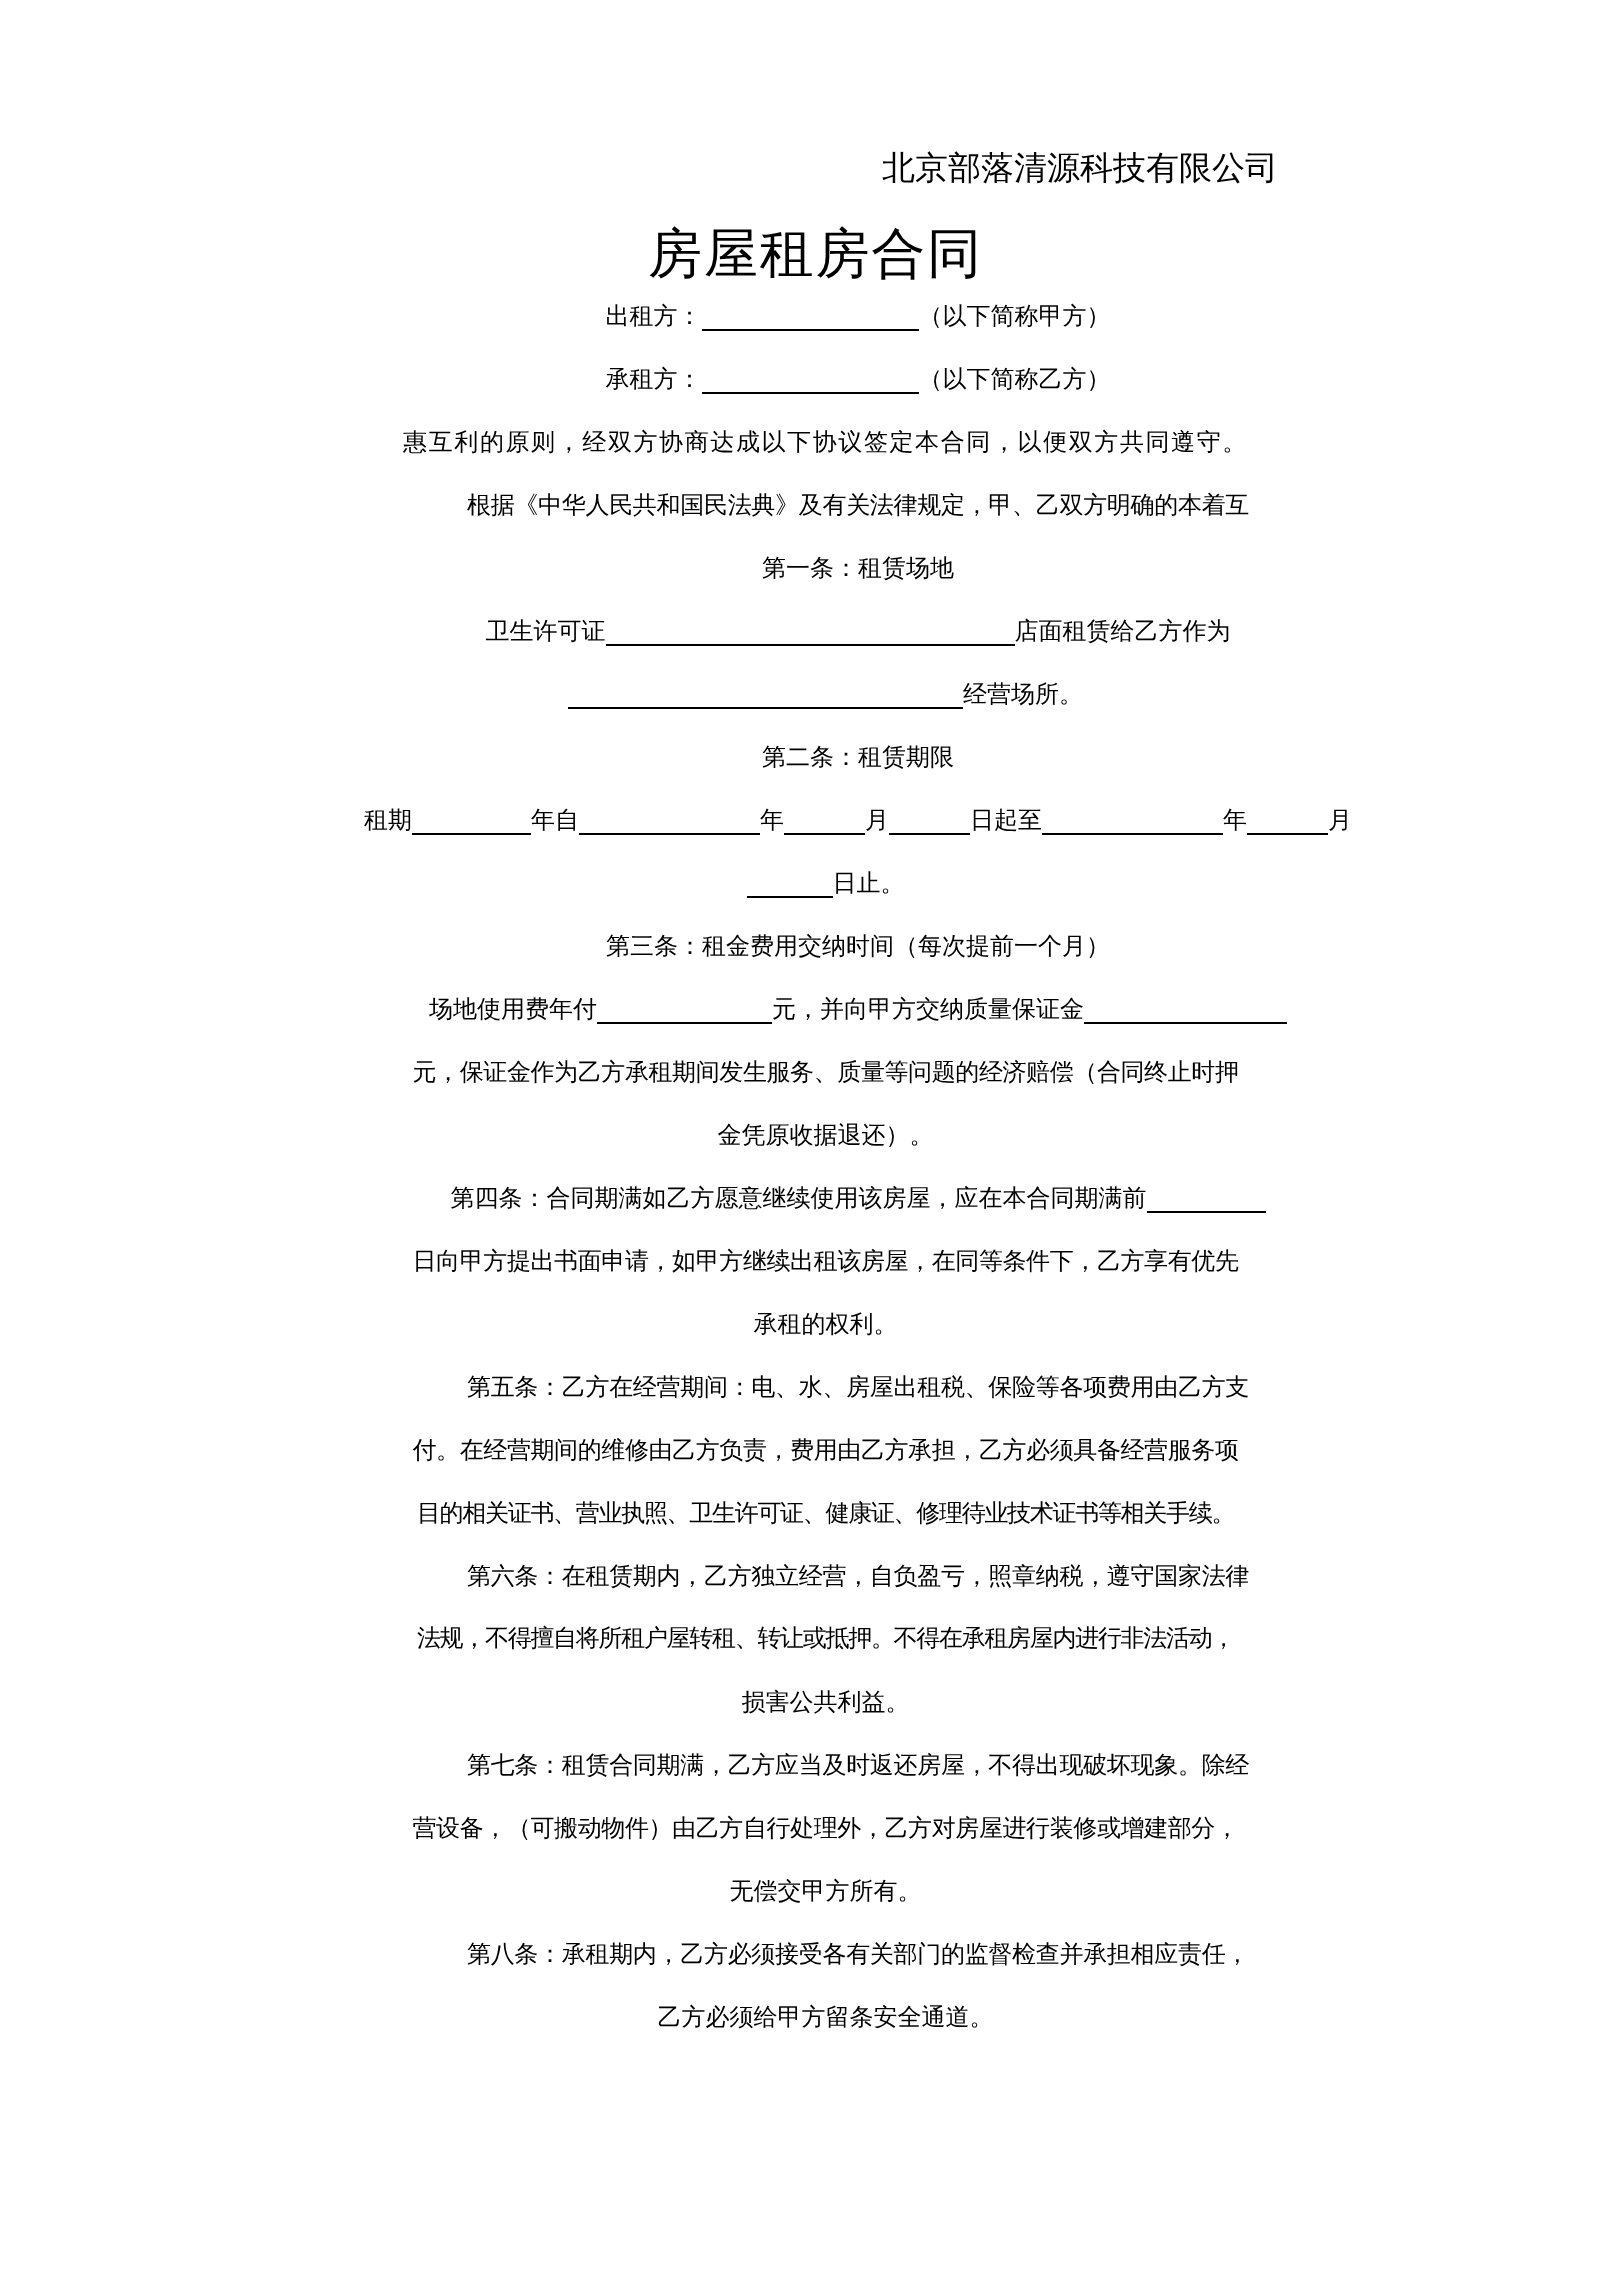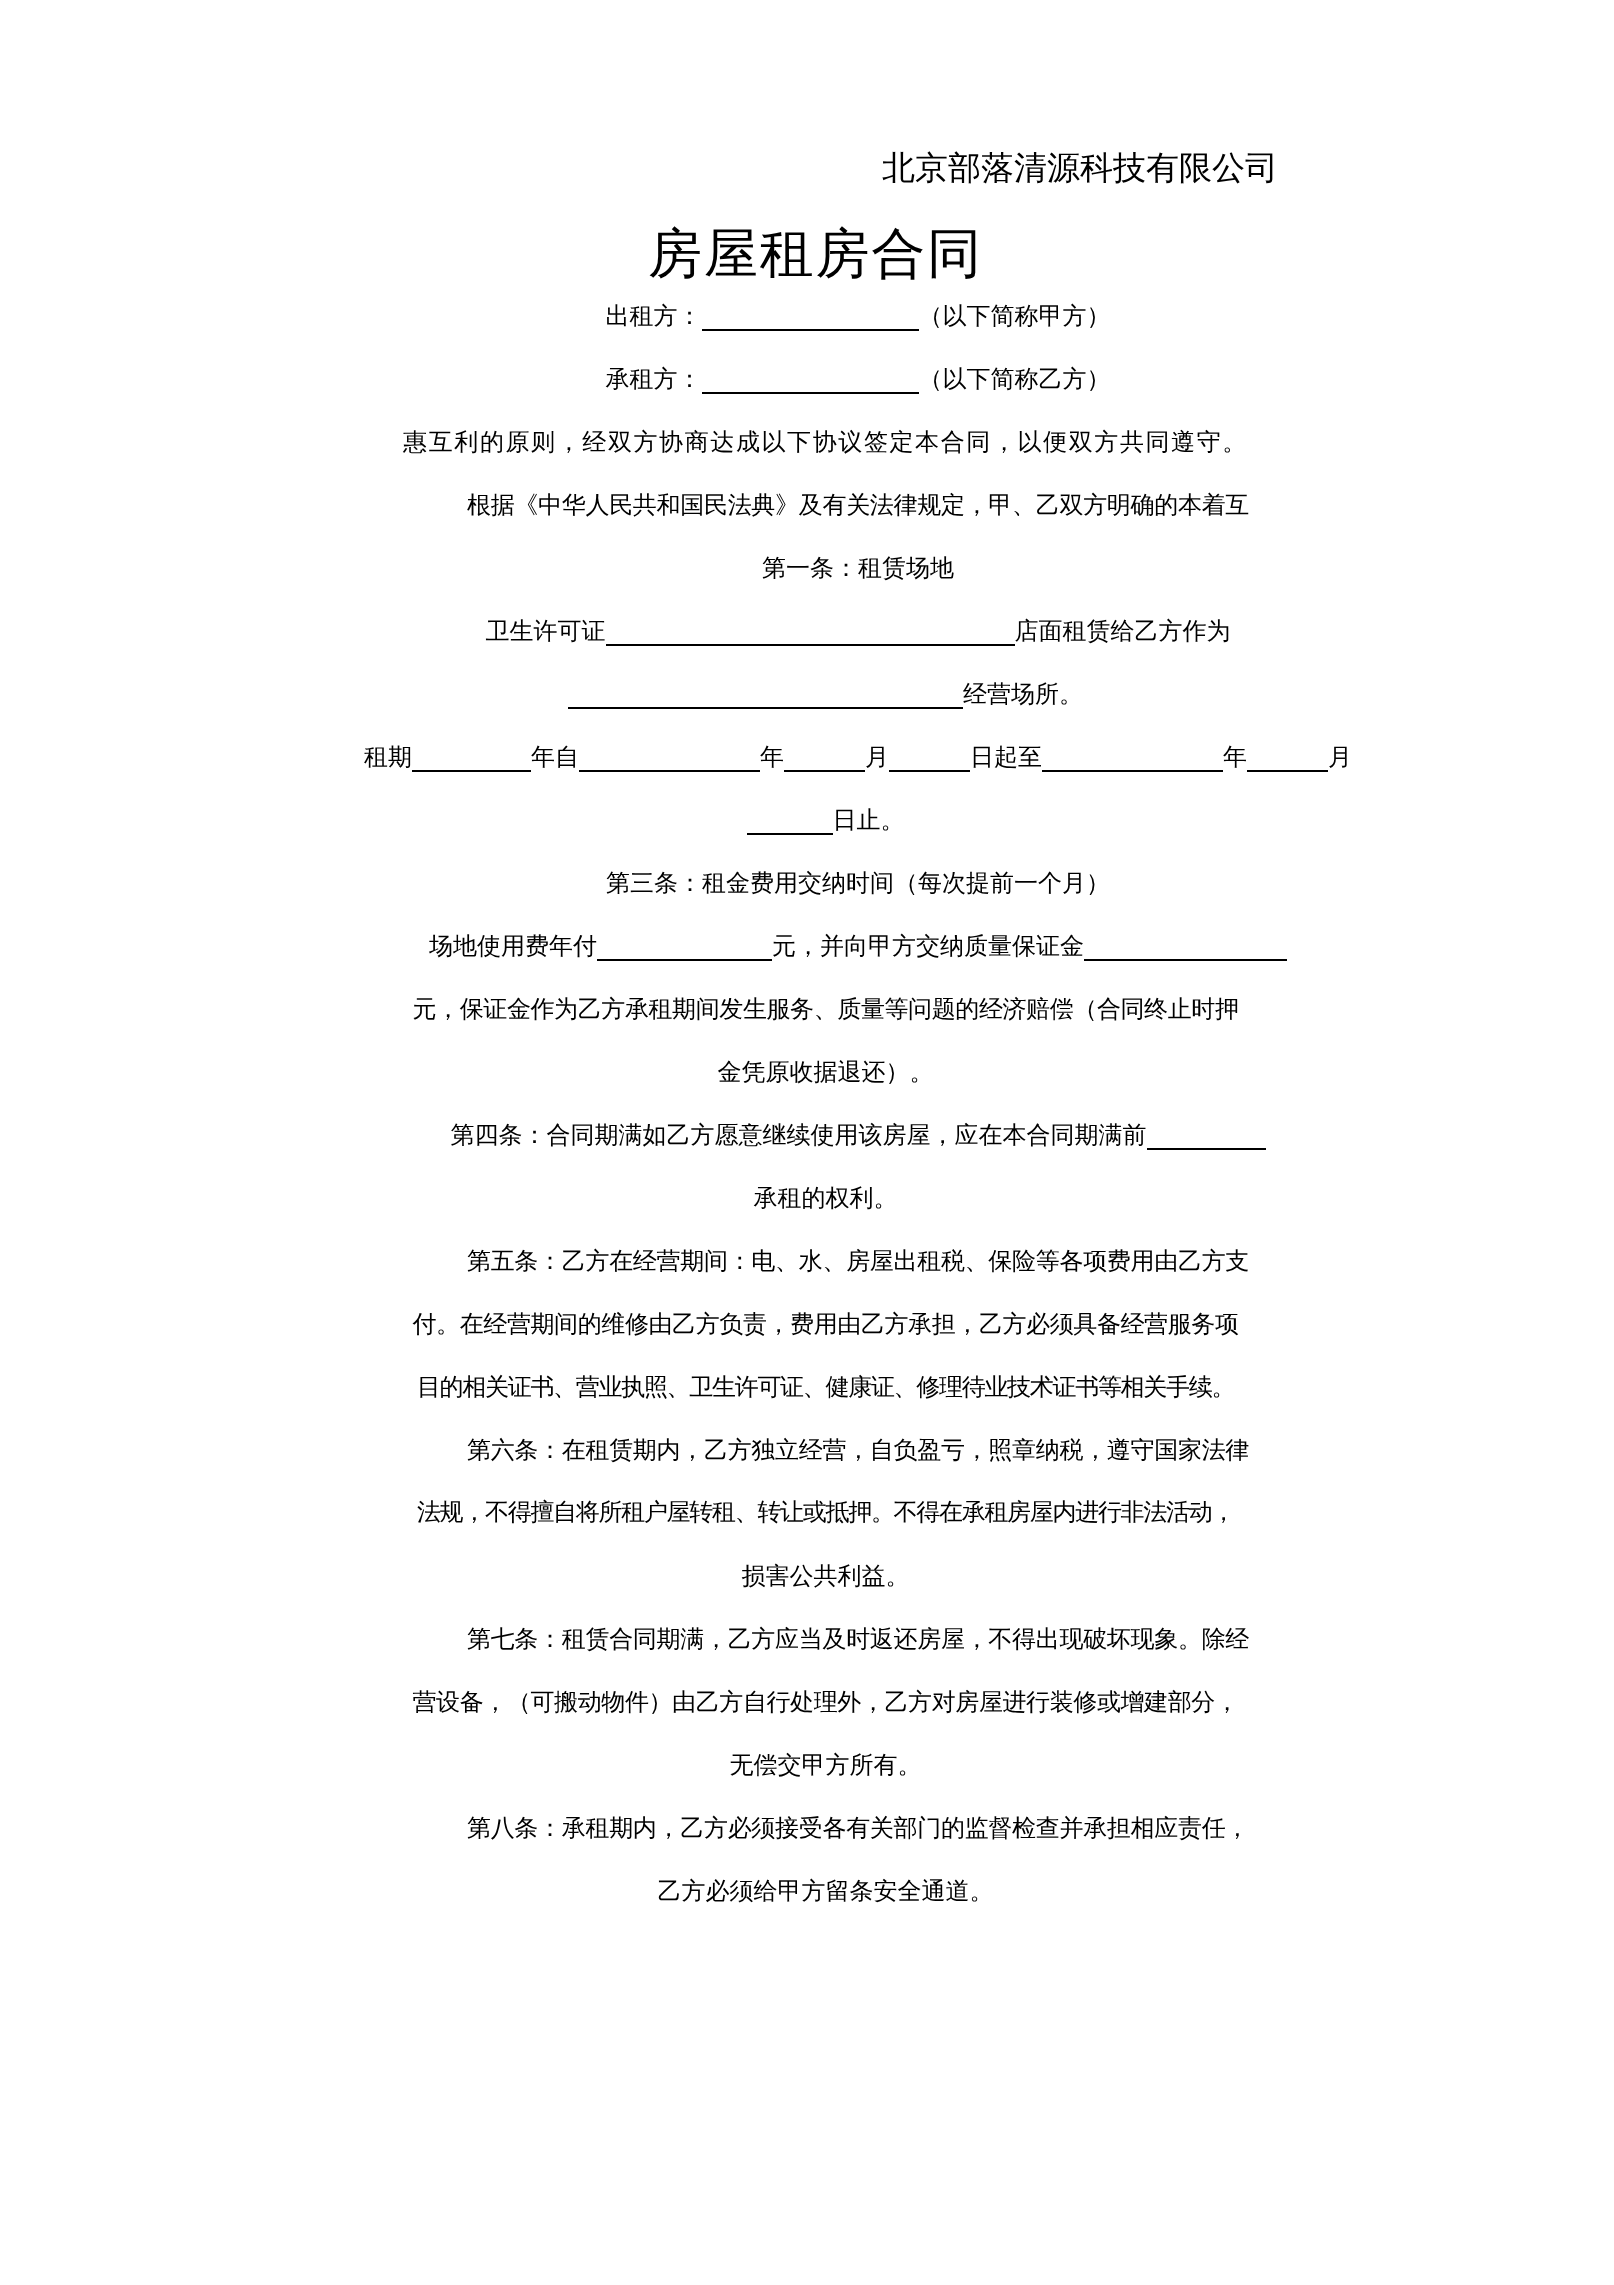--- a/index.html
+++ b/index.html
@@ -70,27 +70,29 @@
   <div class="company-header">北京部落清源科技有限公司</div>
   <h1 class="doc-title">房屋租房合同</h1>
   <div class="contract-body" id="contract-body">
       <div class="line indent"><span class="seg">出租方：</span><span class="blank" style="width: 217px;"></span><span class="seg">（以下简称甲方）</span></div>
       <div class="line indent"><span class="seg">承租方：</span><span class="blank" style="width: 217px;"></span><span class="seg">（以下简称乙方）</span></div>
       <div class="line" style="letter-spacing: 1.6px;"><span class="seg">惠互利的原则，经双方协商达成以下协议签定本合同，以便双方共同遵守。</span></div>
       <div class="line indent" style="letter-spacing: -0.3px;"><span class="seg">根据《中华人民共和国民法典》及有关法律规定，甲、乙双方明确的本着互</span></div>
       <div class="line indent"><span class="seg">第一条：租赁场地</span></div>
       <div class="line indent"><span class="seg">卫生许可证</span><span class="blank" style="width: 409px;"></span><span class="seg">店面租赁给乙方作为</span></div>
       <div class="line"><span class="blank" style="width: 395px;"></span><span class="seg">经营场所。</span></div>
+      <div class="line indent"><span class="seg">第二条：租赁期限</span></div>
       <div class="line indent"><span class="seg">租期</span><span class="blank" style="width: 119px;"></span><span class="seg">年自</span><span class="blank" style="width: 181px;"></span><span class="seg">年</span><span class="blank" style="width: 81px;"></span><span class="seg">月</span><span class="blank" style="width: 81px;"></span><span class="seg">日起至</span><span class="blank" style="width: 181px;"></span><span class="seg">年</span><span class="blank" style="width: 81px;"></span><span class="seg">月</span></div>
       <div class="line"><span class="blank" style="width: 86px;"></span><span class="seg">日止。</span></div>
       <div class="line indent"><span class="seg">第三条：租金费用交纳时间（每次提前一个月）</span></div>
       <div class="line indent"><span class="seg">场地使用费年付</span><span class="blank" style="width: 175px;"></span><span class="seg">元，并向甲方交纳质量保证金</span><span class="blank" style="width: 203px;"></span></div>
       <div class="line" style="letter-spacing: -0.4px;"><span class="seg">元，保证金作为乙方承租期间发生服务、质量等问题的经济赔偿（合同终止时押</span></div>
       <div class="line"><span class="seg">金凭原收据退还）。</span></div>
       <div class="line indent"><span class="seg">第四条：合同期满如乙方愿意继续使用该房屋，应在本合同期满前</span><span class="blank" style="width: 119px;"></span></div>
+      <div class="line" style="letter-spacing: -0.4px;"><span class="seg">日向甲方提出书面申请，如甲方继续出租该房屋，在同等条件下，乙方享有优先</span></div>
       <div class="line"><span class="seg">承租的权利。</span></div>
       <div class="line indent" style="letter-spacing: -0.3px;"><span class="seg">第五条：乙方在经营期间：电、水、房屋出租税、保险等各项费用由乙方支</span></div>
       <div class="line" style="letter-spacing: -0.4px;"><span class="seg">付。在经营期间的维修由乙方负责，费用由乙方承担，乙方必须具备经营服务项</span></div>
       <div class="line" style="letter-spacing: -1.3px;"><span class="seg">目的相关证书、营业执照、卫生许可证、健康证、修理待业技术证书等相关手续。</span></div>
       <div class="line indent" style="letter-spacing: -0.3px;"><span class="seg">第六条：在租赁期内，乙方独立经营，自负盈亏，照章纳税，遵守国家法律</span></div>
       <div class="line" style="letter-spacing: -1.3px; font-family: Liberation Mono, monospace;"><span class="seg">法规，不得擅自将所租户屋转租、转让或抵押。不得在承租房屋内进行非法活动，</span></div>
       <div class="line"><span class="seg">损害公共利益。</span></div>
       <div class="line indent" style="letter-spacing: -0.3px;"><span class="seg">第七条：租赁合同期满，乙方应当及时返还房屋，不得出现破坏现象。除经</span></div>
       <div class="line" style="letter-spacing: -0.4px;"><span class="seg">营设备，（可搬动物件）由乙方自行处理外，乙方对房屋进行装修或增建部分，</span></div>
       <div class="line"><span class="seg">无偿交甲方所有。</span></div>

